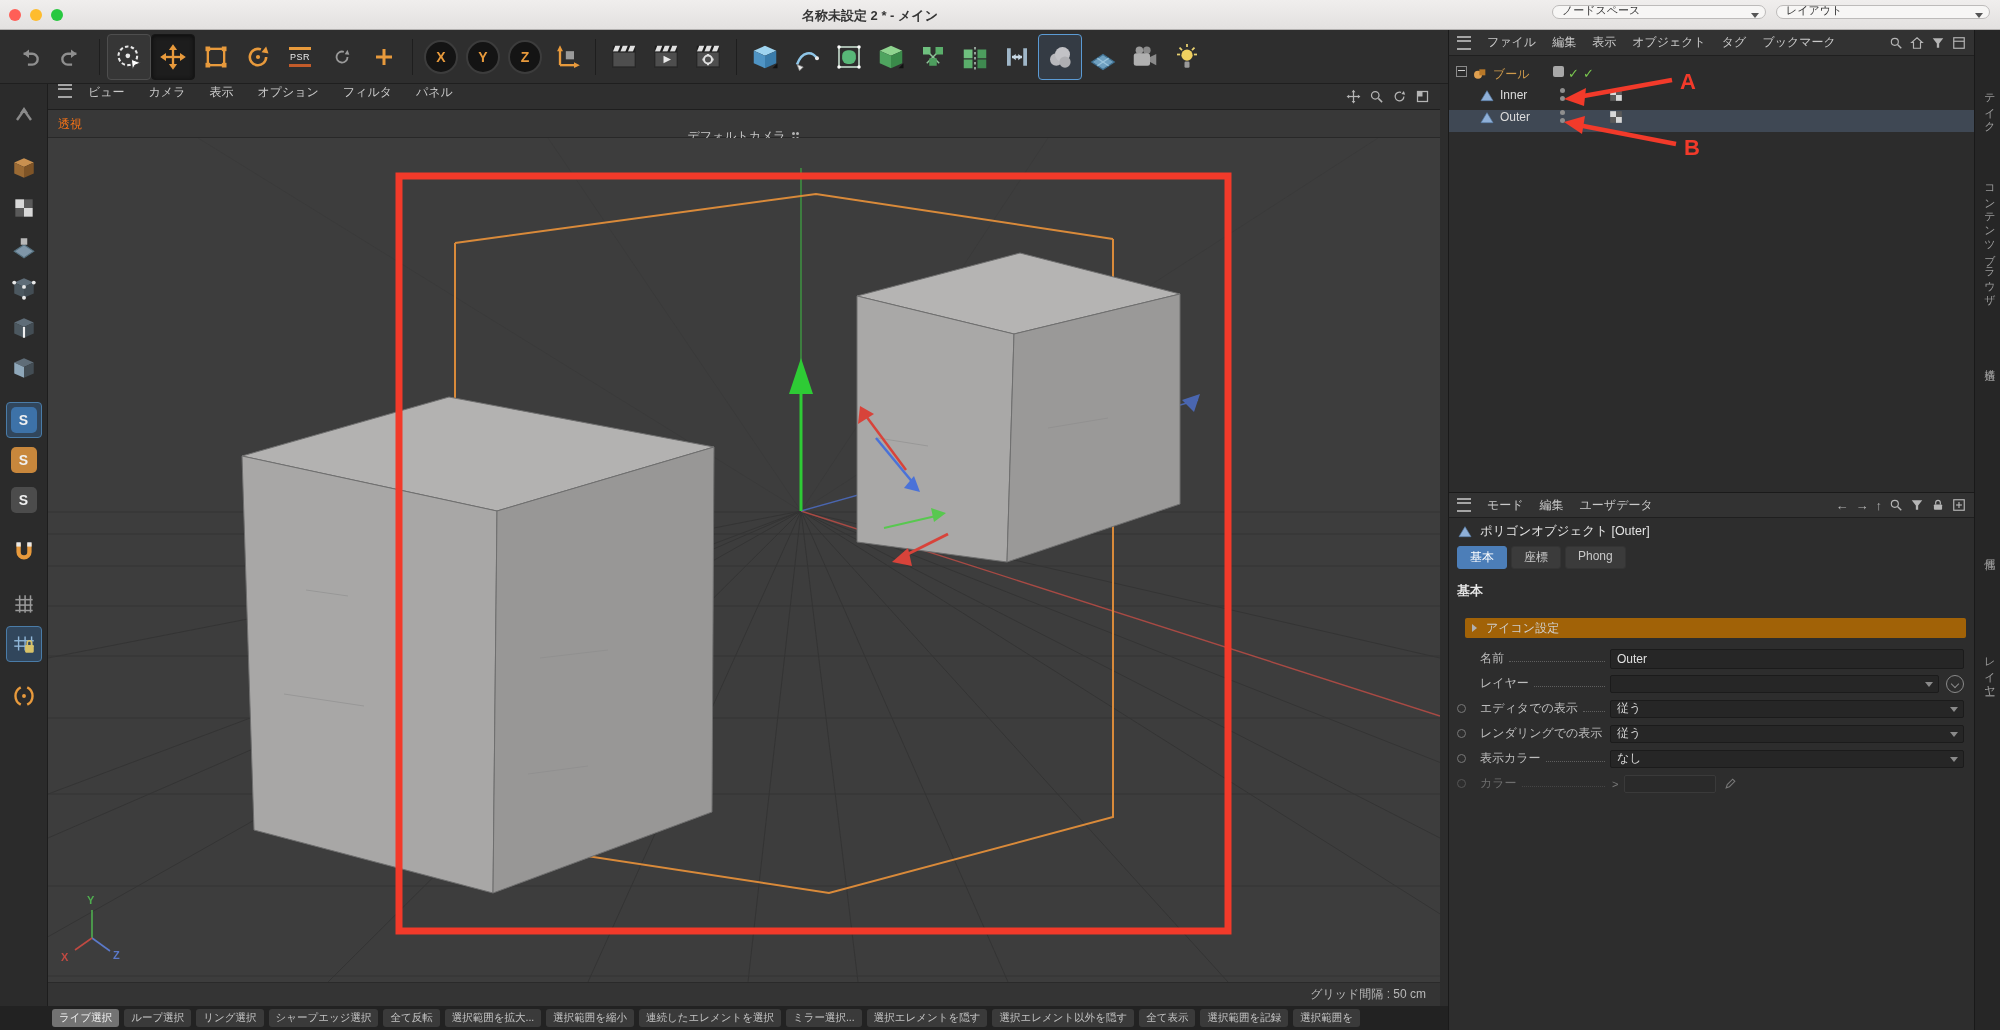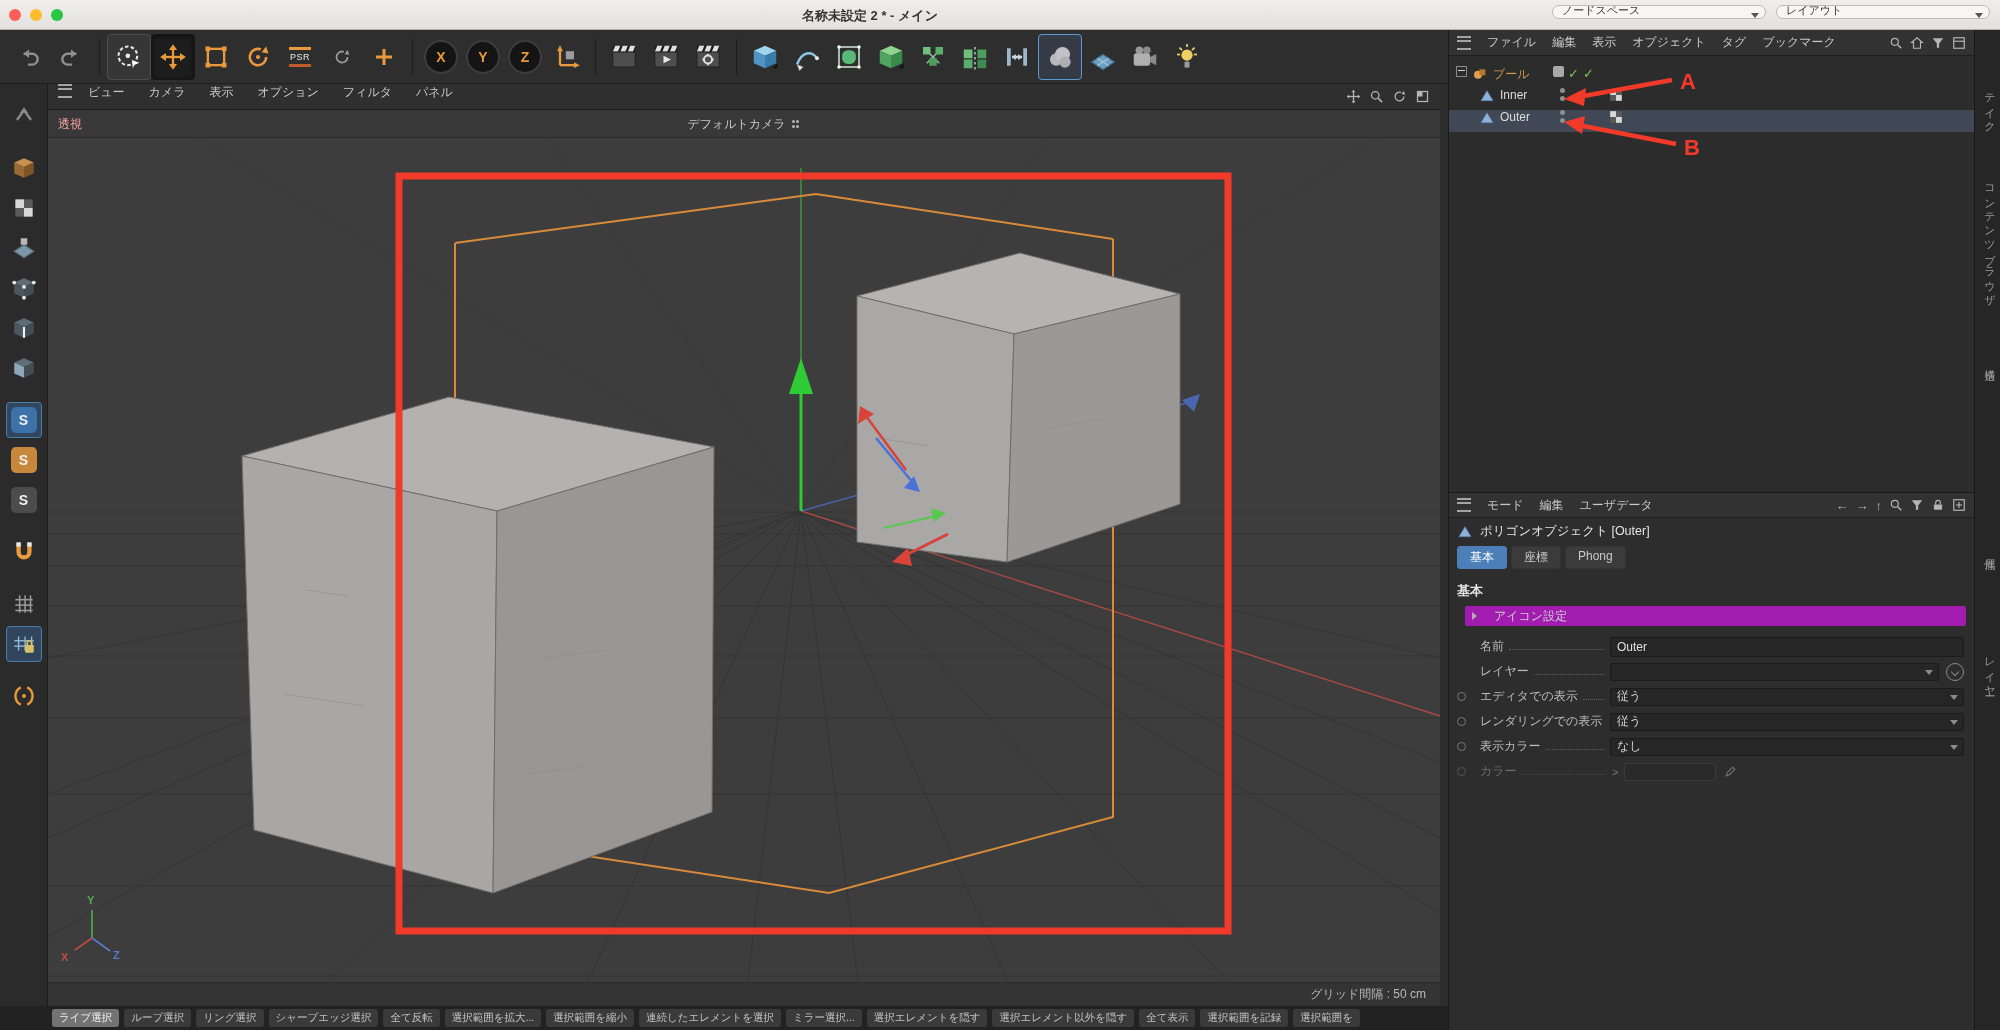--- a/index.html
+++ b/index.html
@@ -55,22 +55,22 @@
   .burger{width:14px;height:10px;border-top:2px solid #a5a5a5;border-bottom:2px solid #a5a5a5;
     position:relative;margin-right:16px;flex:0 0 auto}
   .burger::after{content:"";position:absolute;left:0;right:0;top:2px;height:2px;background:#a5a5a5}
   .vp-right-icons{margin-left:auto;display:flex;gap:8px;align-items:center}
 
   
   #viewport{position:absolute;left:48px;top:110px;width:1392px;height:896px;background:#3d3d3d;
     overflow:hidden}
   #cam-bar{position:absolute;left:0;top:0;width:100%;height:28px;background:#383838;
     border-bottom:1px solid #282828;box-sizing:border-box}
-  #proj-label{position:absolute;left:10px;top:6px;font-size:12px;color:#fca5a5}
-  #cam-label-wrap{position:absolute;left:0;right:0;top:6px;display:flex;justify-content:center;
+  #proj-label{position:absolute;left:10px;top:6px;font-size:12px;color:#f97316}
+  #cam-label-wrap{position:absolute;left:0;right:0;top:18px;display:flex;justify-content:center;
     align-items:center;gap:6px;font-size:12px;color:#cacaca}
   #scene{position:absolute;left:0;top:28px}
   #grid-bar{position:absolute;left:0;bottom:0;width:100%;height:24px;background:#343434;
     border-top:1px solid #2a2a2a;display:flex;align-items:center;justify-content:flex-end;
     padding-right:14px;font-size:12px;color:#b9b9b9;box-sizing:border-box}
 
   
   #bottom-bar{position:absolute;left:0;top:1006px;width:1448px;height:24px;background:#222;
     display:flex;align-items:center;gap:5px;padding-left:52px;box-sizing:border-box;overflow:hidden}
   .bbtn{background:#3a3a3a;border-radius:3px;color:#c4c4c4;font-size:10.5px;padding:2px 7px;
@@ -104,22 +104,22 @@
     display:flex;align-items:center;box-sizing:border-box;padding:0 8px}
   #am-panel{position:absolute;left:1448px;top:518px;width:526px;height:512px;background:#2d2d2d;
     border-left:1px solid #1a1a1a;box-sizing:border-box}
   .am-title-row{height:27px;display:flex;align-items:center;padding-left:8px;font-size:12.5px;
     color:#e3e3e3;gap:7px}
   .am-tabs{display:flex;gap:4px;padding:1px 0 5px 8px}
   .am-tab{font-size:12px;color:#c9c9c9;background:#3b3b3b;border:1px solid #343434;
     border-radius:3px;padding:2px 12px}
   .am-tab.active{background:#4c7eb8;border-color:#4c7eb8;color:#fff}
   .am-section{font-size:13px;font-weight:bold;color:#e6e6e6;padding:8px 0 4px 8px}
-  .icon-settings{margin:2px 8px 8px 16px;height:20px;background:#a21caf;border-radius:2px;
-    display:flex;align-items:center;font-size:12px;color:#cfcfcf;padding-left:7px;gap:17px}
+  .icon-settings{margin:14px 8px 8px 16px;height:20px;background:#a16207;border-radius:2px;
+    display:flex;align-items:center;font-size:12px;color:#cfcfcf;padding-left:7px;gap:9px}
   .tri-r{width:0;height:0;border-top:4px solid transparent;border-bottom:4px solid transparent;
     border-left:5px solid #b0b0b0}
   .am-row{display:flex;align-items:center;height:25px;padding:0 10px 0 8px}
   .adot{width:9px;height:9px;border-radius:50%;border:1.5px solid #787878;box-sizing:border-box;
     flex:0 0 auto}
   .adot-space{width:9px;flex:0 0 auto}
   .lblwrap{width:130px;flex:0 0 auto;display:flex;align-items:center;margin-left:14px}
   .am-label{font-size:12px;color:#bdbdbd;white-space:nowrap}
   .leader{flex:1;border-bottom:1px dotted #5e5e5e;margin:0 5px;transform:translateY(3px);height:0}
   .am-input{flex:1;height:18px;background:#262626;border:1px solid #1b1b1b;border-radius:2px;

